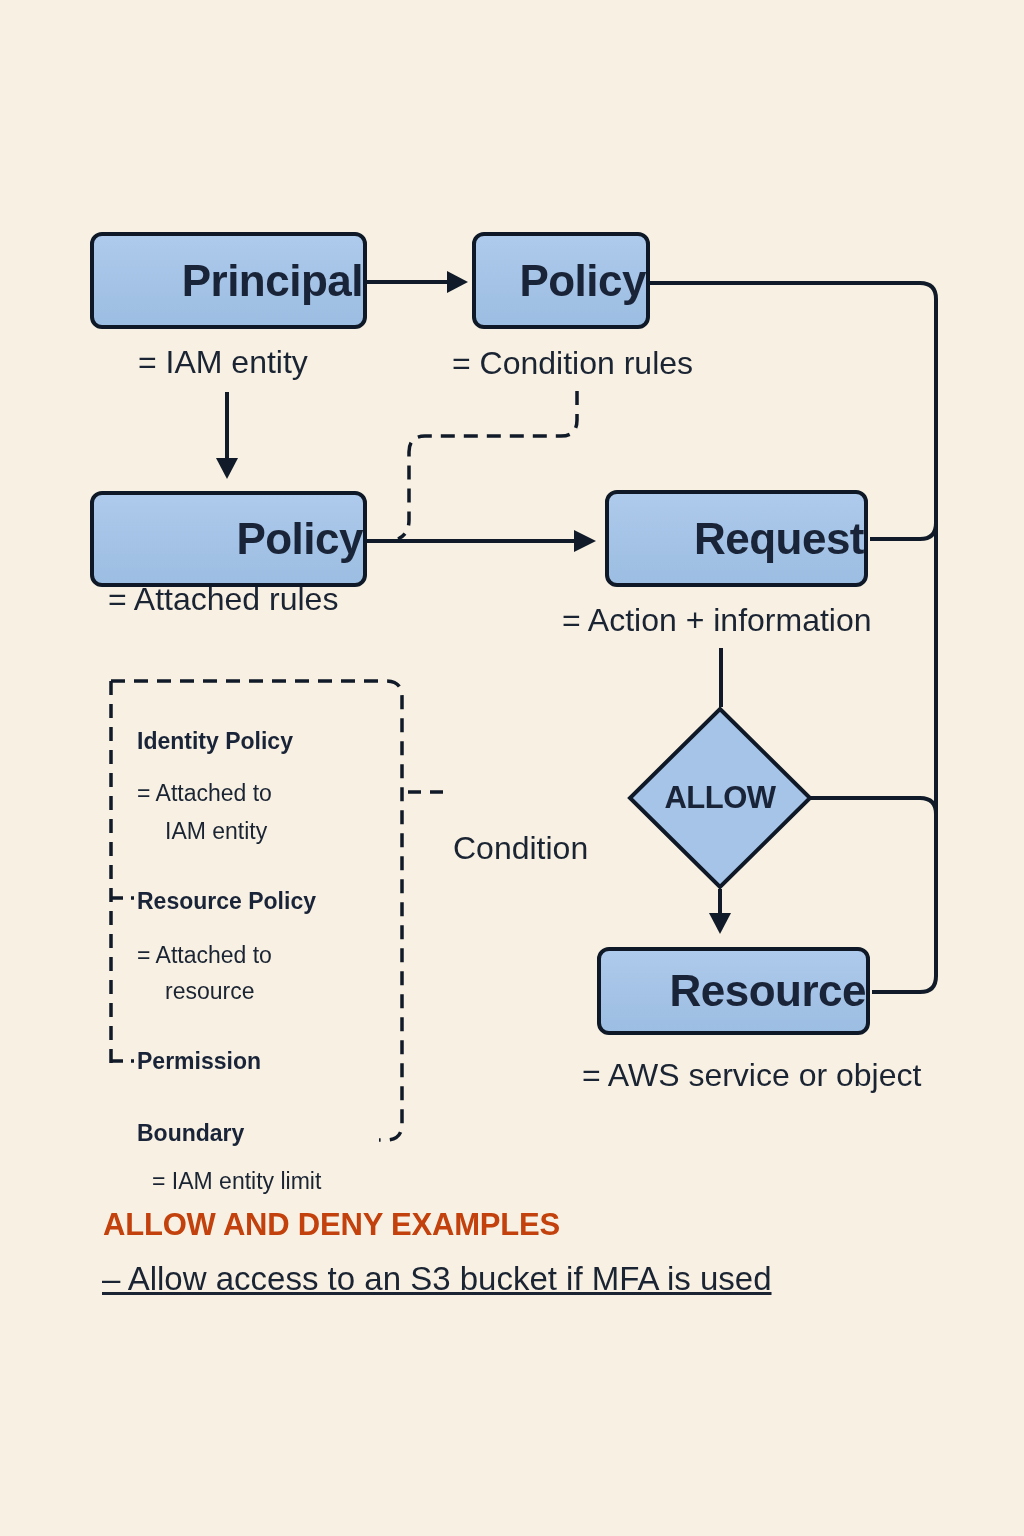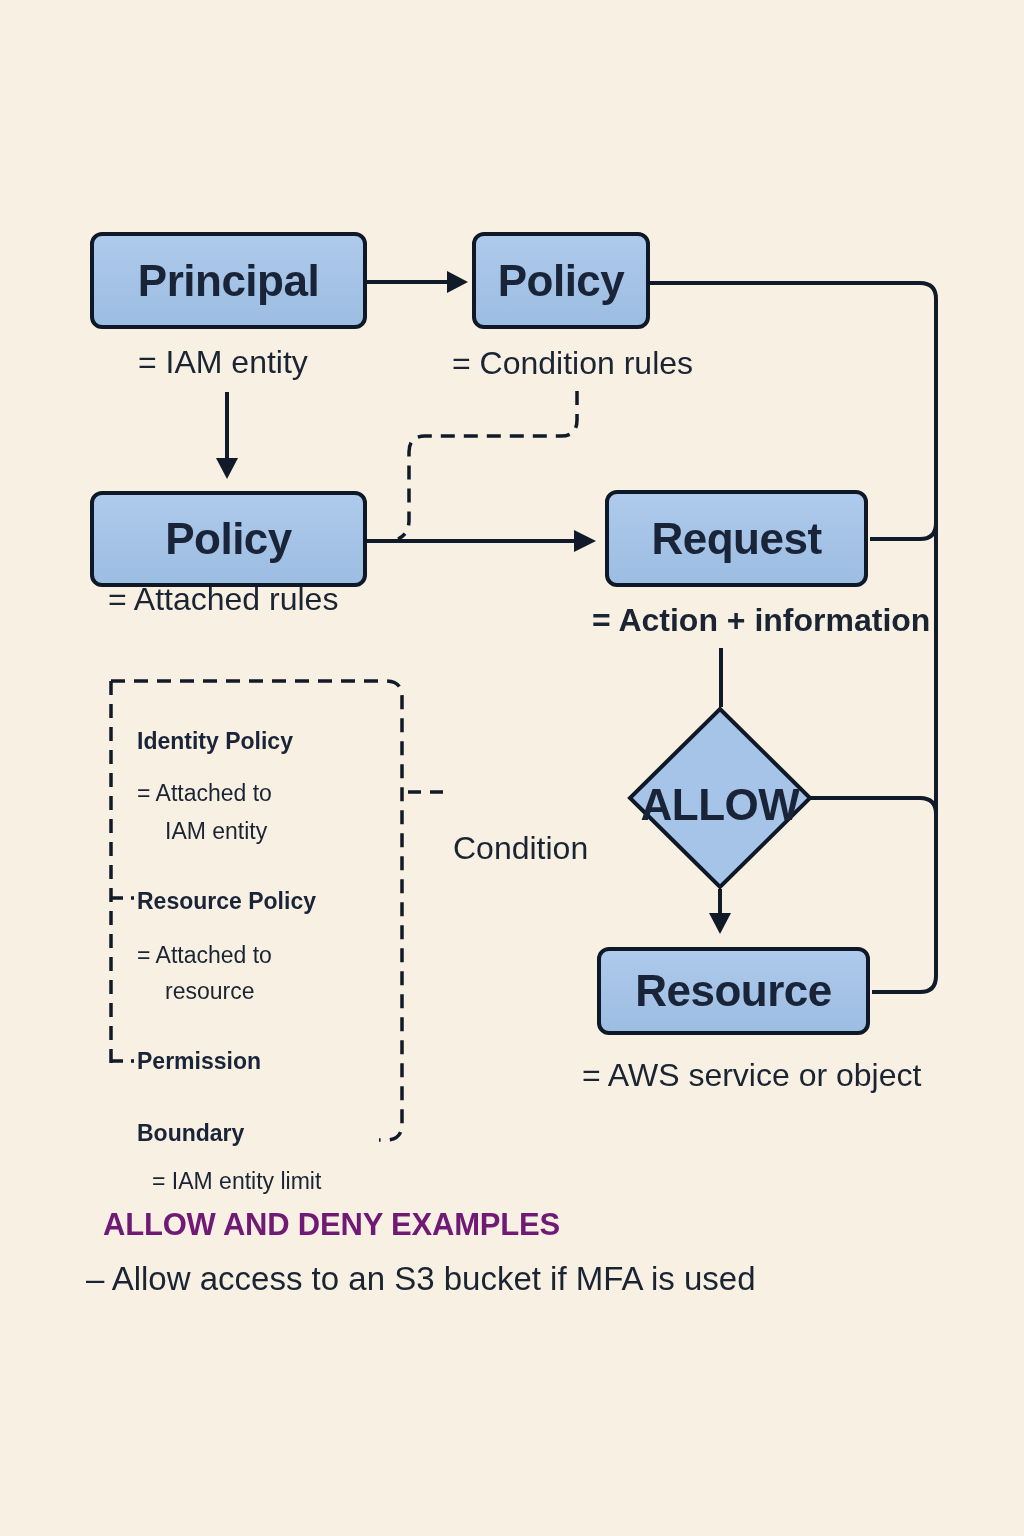--- a/index.html
+++ b/index.html
@@ -10,65 +10,65 @@
     font-family:"Liberation Sans", sans-serif;
     color:#1b2433;
     overflow:hidden;
   }
   .layer{position:absolute;left:0;top:0;width:1024px;height:1536px;}
   .node{
     position:absolute;
     background:linear-gradient(180deg,#aecaec 0%,#a3c2e5 60%,#9cbee2 100%);
     border:4px solid #0e1826;
     border-radius:12px;
-    display:flex;align-items:center;justify-content:center;
+    display:flex;align-items:center;justify-content:flex-end;
     box-sizing:border-box;
   }
   .node-label{
     font-size:44px;font-weight:700;letter-spacing:-0.5px;
     color:#1a2438;white-space:nowrap;
   }
   .node-principal{left:90px;top:232px;width:277px;height:97px;}
   .node-policy-top{left:472px;top:232px;width:178px;height:97px;}
   .node-policy-left{left:90px;top:491px;width:277px;height:96px;}
   .node-request{left:605px;top:490px;width:263px;height:97px;}
   .node-resource{left:597px;top:947px;width:273px;height:88px;}
   .caption{
     position:absolute;font-size:32px;line-height:38px;
     color:#1b2433;white-space:nowrap;
   }
   .cap-principal{left:138px;top:343px;}
   .cap-policy-top{left:452px;top:344px;}
   .cap-policy-left{left:108px;top:580px;}
-  .cap-request{left:592px;top:601px;font-weight:bold;}
+  .cap-request{left:562px;top:601px;}
   .cap-resource{left:582px;top:1056px;}
   .diamond-label{
     position:absolute;left:640px;top:780px;width:160px;
-    text-align:center;font-size:44px;font-weight:700;letter-spacing:-0.5px;
+    text-align:center;font-size:31px;font-weight:700;letter-spacing:-0.5px;
     color:#1a2438;
   }
   .condition-label{
     position:absolute;left:453px;top:821px;
     font-size:32px;line-height:38px;white-space:nowrap;color:#1b2433;margin-top:8px;
   }
   .ptype-line{
     position:absolute;font-size:23px;line-height:38px;
     white-space:nowrap;color:#1b2433;
   }
   .ptype-title{font-weight:700;color:#1a2438;}
   .examples-heading{
     position:absolute;left:103px;top:1206px;
     font-size:31px;line-height:38px;font-weight:700;
-    letter-spacing:-0.2px;white-space:nowrap;color:#701a75;
+    letter-spacing:-0.2px;white-space:nowrap;color:#c2410c;
   }
   .example-item{
     position:absolute;font-size:33px;line-height:38px;
     white-space:nowrap;color:#1b2433;
   }
-  .example-1{left:86px;top:1260px;}
+  .example-1{left:102px;top:1260px;text-decoration:underline;}
   .example-2{left:102px;top:1311px;}
   svg{display:block;}
 </style>
 </head>
 <body>
 
 <div id="canvas">
 
   <svg class="layer" viewBox="0 0 1024 1536">
 

